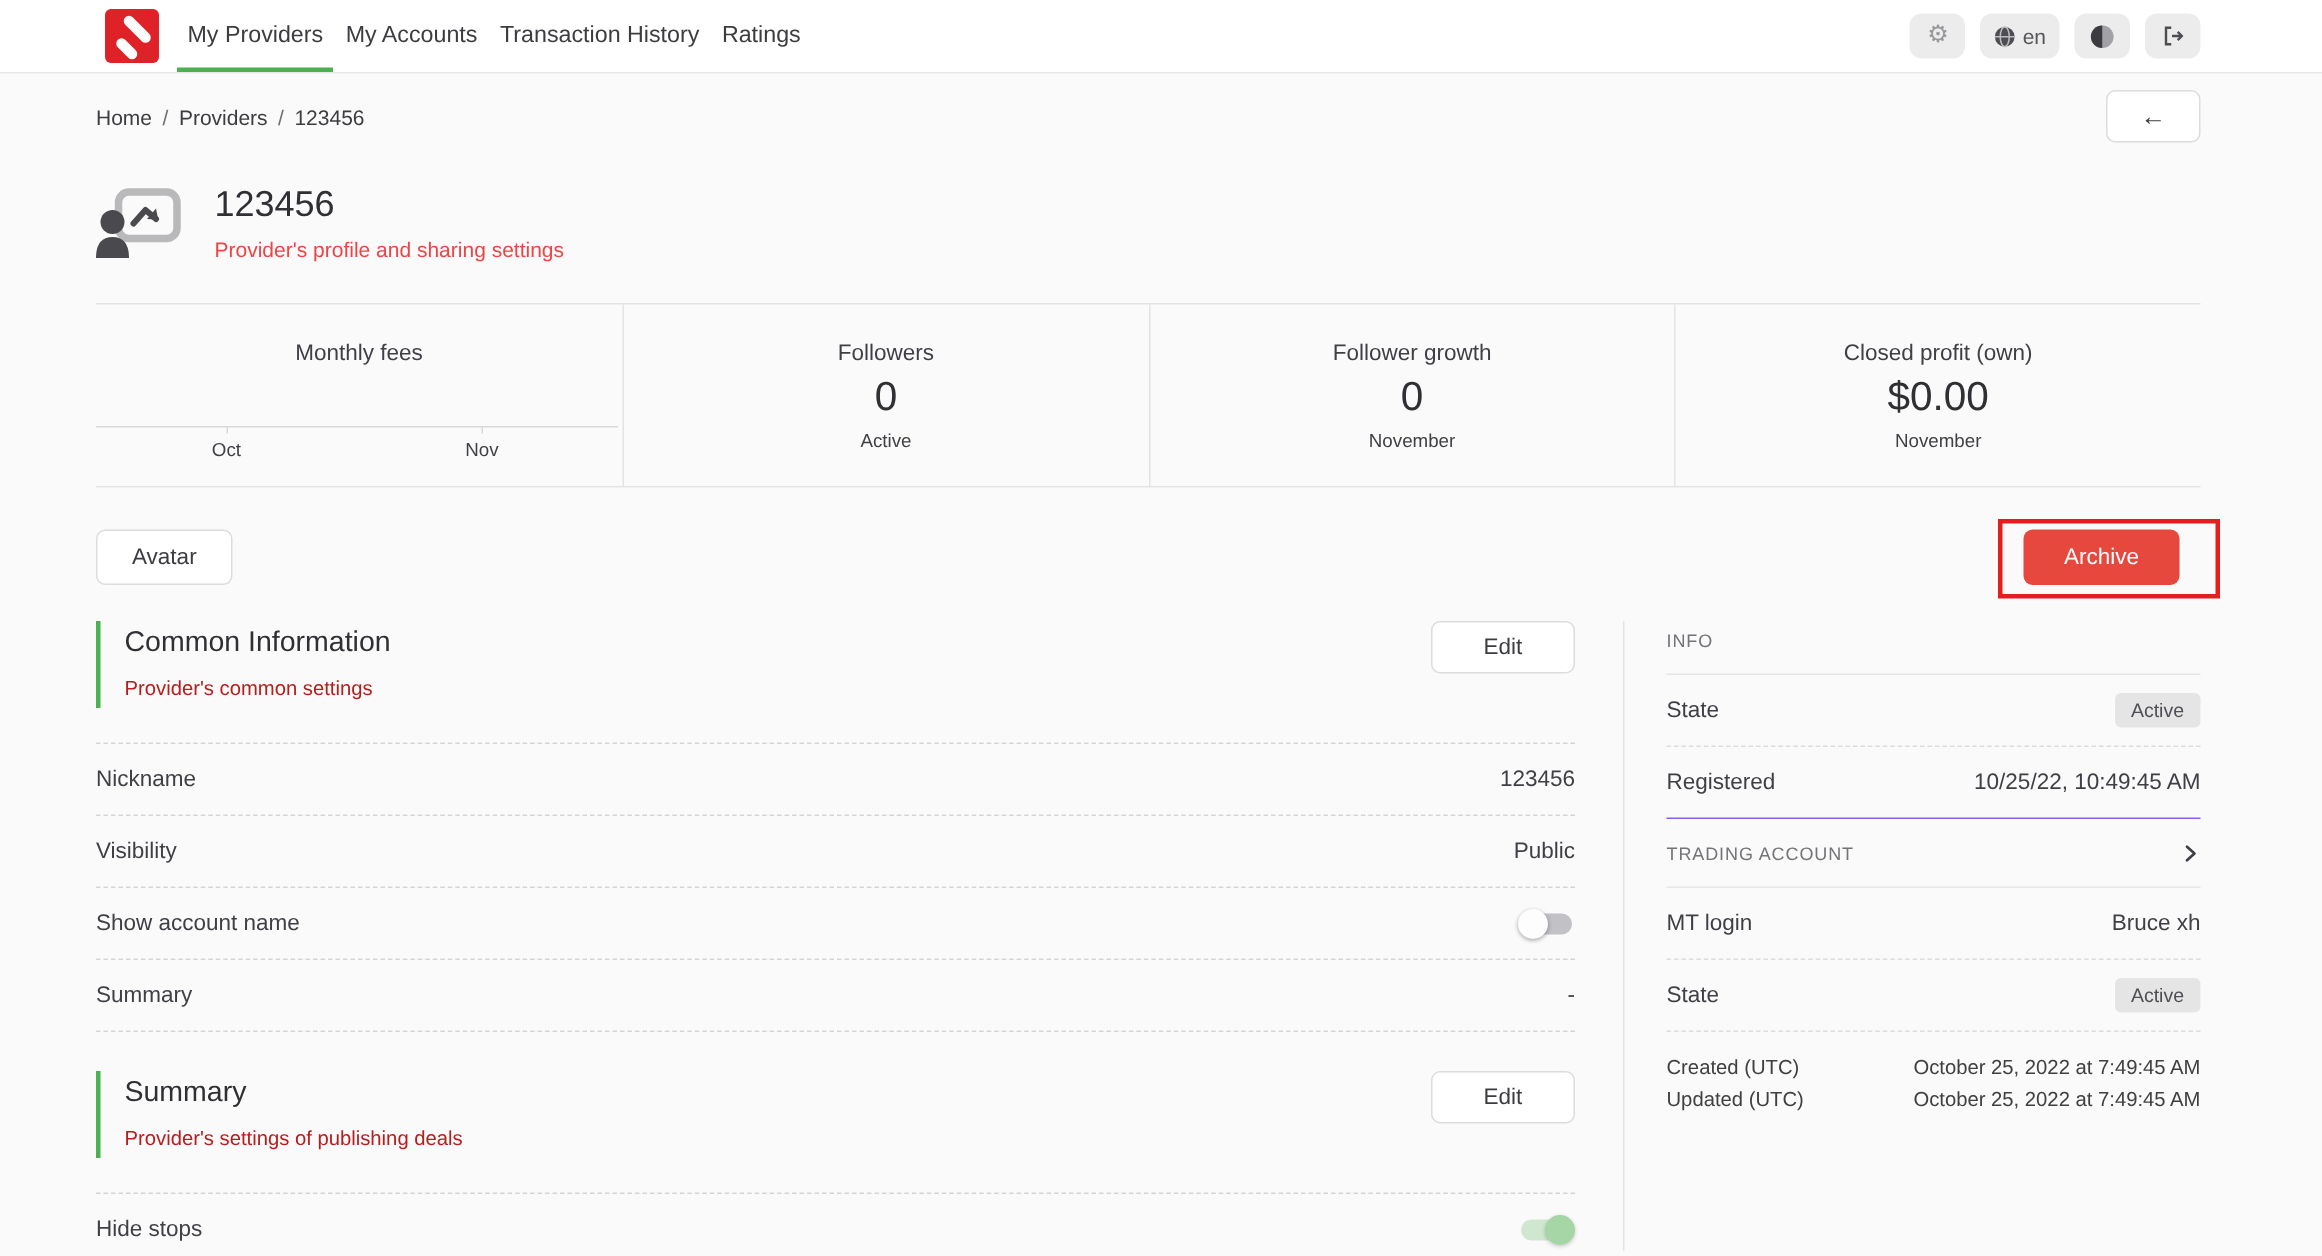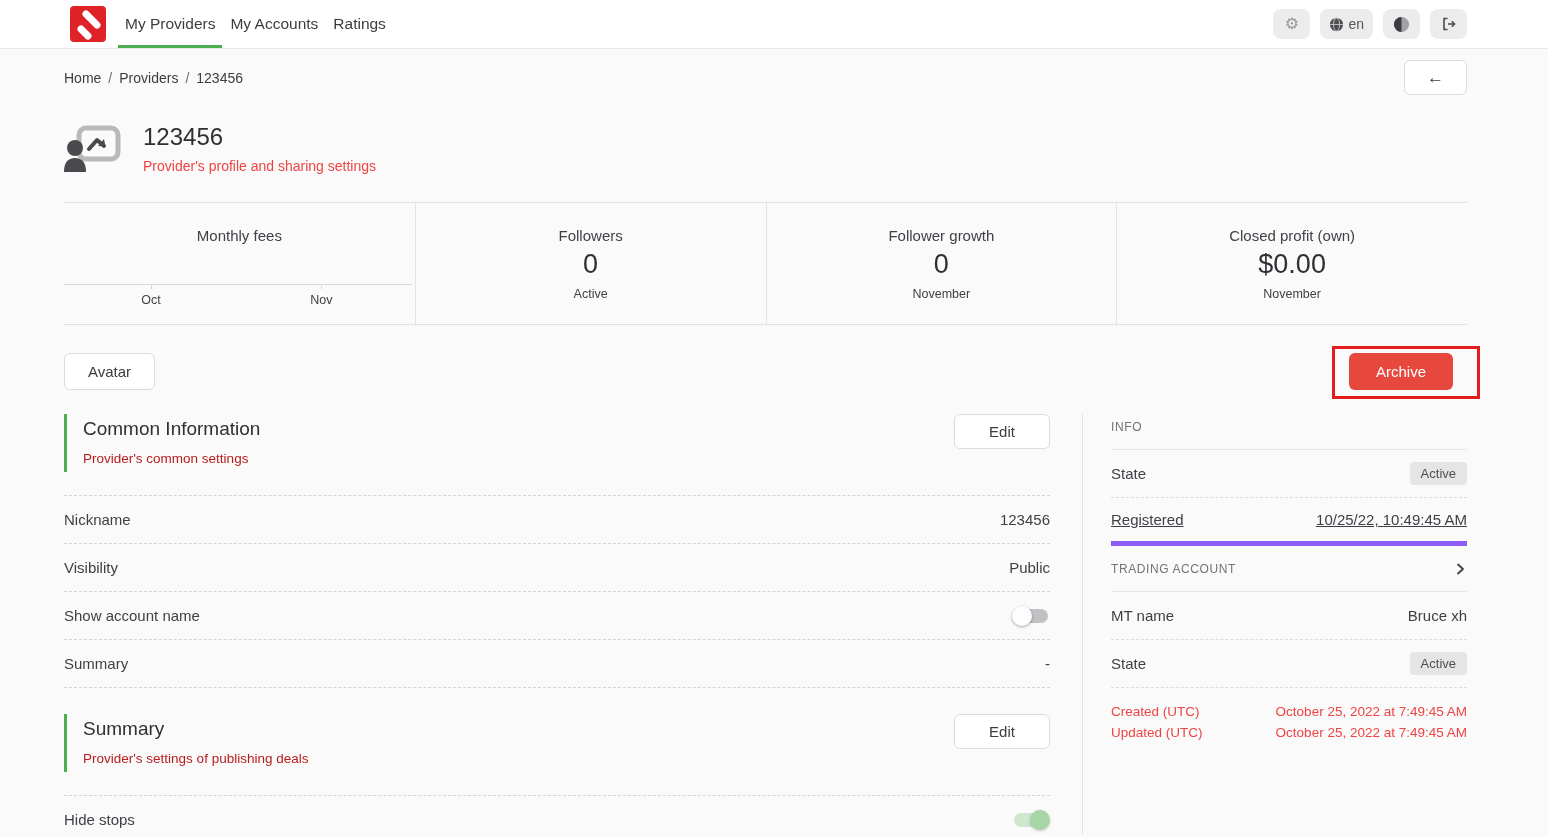--- a/index.html
+++ b/index.html
@@ -86,39 +86,40 @@
   .switch .thumb { position:absolute; top:0; left:0; width:20px; height:20px; border-radius:50%;
                    background:#fdfdfd; box-shadow:0 1px 3px rgba(0,0,0,.35); }
   .switch.on .track { background:#cfe7cf; }
   .switch.on .thumb { left:auto; right:0; background:#a6d5a6; box-shadow:0 1px 3px rgba(0,0,0,.2); }
 
   
   .side-heading { font-size:12px; letter-spacing:.6px; color:#737378; padding:6px 0 15px;
                   border-bottom:1px solid #e6e6e6; display:flex; justify-content:space-between; align-items:center; }
   .side-row { height:48px; display:flex; align-items:center; justify-content:space-between; font-size:15px; }
   .b-dash { border-bottom:1px dashed #dcdcdc; }
-  .b-solid { border-bottom:5px solid #8b5cf6;text-decoration:underline; }
+  .b-solid { border-bottom:1px solid #8b5cf6; }
   .badge { background:#e5e5e5; color:#4e4e54; font-size:13px; border-radius:4px; padding:4px 11px; }
   .ts-block { padding-top:13px; }
-  .ts-line { display:flex; justify-content:space-between; font-size:13.5px; color:#ef4444; line-height:21px; }
+  .ts-line { display:flex; justify-content:space-between; font-size:13.5px; color:#404040; line-height:21px; }
 </style>
 </head>
 <body>
 
 <div class="page">
 
   <header class="topnav">
     <svg class="logo" viewBox="0 0 36 36">
       <rect x="0" y="0" width="36" height="36" rx="4" fill="#df2227"></rect>
       <line x1="16" y1="8" x2="27" y2="19" stroke="#fff" stroke-width="7" stroke-linecap="round"></line>
       <line x1="11" y1="23" x2="18" y2="30" stroke="#fff" stroke-width="7" stroke-linecap="round"></line>
     </svg>
     <nav class="nav-items">
       <div class="nav-item active">My Providers</div>
       <div class="nav-item">My Accounts</div>
+      <div class="nav-item">Transaction History</div>
       <div class="nav-item">Ratings</div>
     </nav>
     <div class="nav-spacer"></div>
     <div class="nav-btns">
       <button class="icon-btn">
         <span class="gear-glyph">⚙</span>
       </button>
       <button class="icon-btn">
         <svg width="15" height="15" viewBox="0 0 16 16">
           <circle cx="8" cy="8" r="7" fill="#4d4d52"></circle>
@@ -275,21 +276,21 @@
           <span>Registered</span>
           <span>10/25/22, 10:49:45 AM</span>
         </div>
         <div class="side-heading" style="padding-top:16px;">
           <span>TRADING ACCOUNT</span>
           <svg width="14" height="14" viewBox="0 0 14 14" fill="none" stroke="#3f3f46" stroke-width="1.8" stroke-linecap="round" stroke-linejoin="round">
             <path d="M5 2.5 L10 7 L5 11.5"></path>
           </svg>
         </div>
         <div class="side-row b-dash">
-          <span>MT name</span>
+          <span>MT login</span>
           <span>Bruce xh</span>
         </div>
         <div class="side-row b-dash">
           <span>State</span>
           <span class="badge">Active</span>
         </div>
         <div class="ts-block">
           <div class="ts-line">
             <span>Created (UTC)</span>
             <span>October 25, 2022 at 7:49:45 AM</span>

